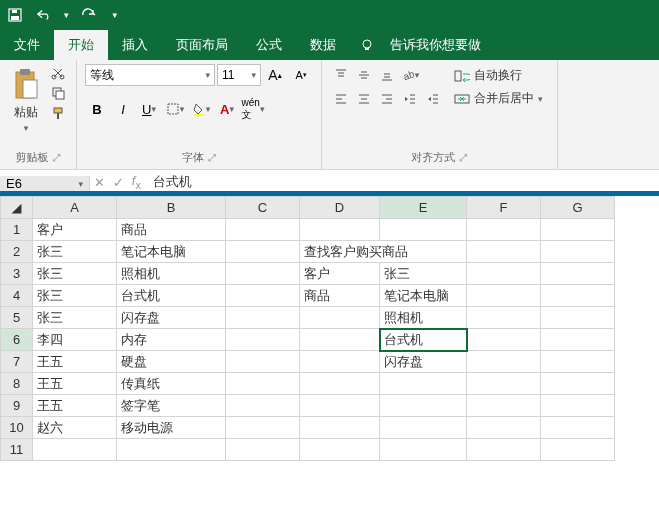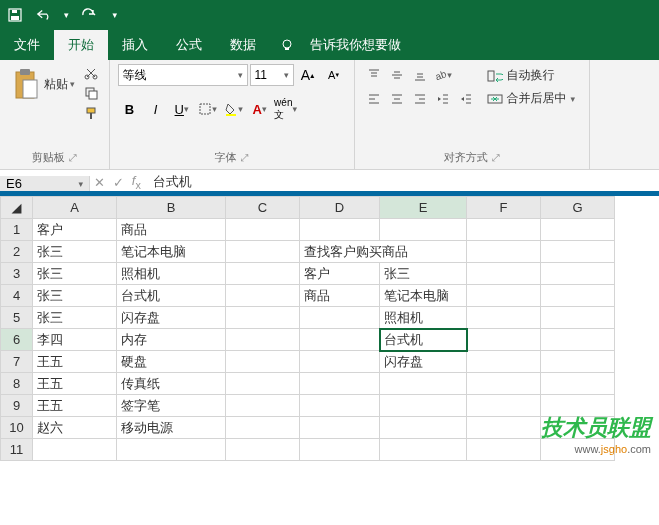--- a/index.html
+++ b/index.html
@@ -7,21 +7,21 @@
 .title-bar{background:#0e6b3a;height:30px;display:flex;align-items:center;padding:0 8px;gap:12px}
 .title-bar .icon-btn{color:#fff;cursor:pointer;display:inline-flex;align-items:center;width:16px;height:16px}
 .tab-bar{background:#0e6b3a;height:30px;display:flex;align-items:flex-end;font-size:13px}
 .tab{color:#fff;padding:6px 14px;cursor:pointer}
 .tab.active{background:#f3f3f3;color:#0e6b3a}
 .tell-me{color:#fff;display:flex;align-items:center;gap:16px;padding:6px 10px;font-size:13px}
 .ribbon{background:#f3f3f3;height:110px;border-bottom:1px solid #d4d4d4;display:flex}
 .ribbon-group{padding:4px 8px 2px;border-right:1px solid #d4d4d4;display:flex;flex-direction:column;justify-content:space-between}
 .ribbon-group-label{font-size:11px;color:#666;text-align:center;display:flex;align-items:center;justify-content:center;gap:4px;padding:2px 0}
 .ribbon-controls{display:flex;gap:4px;align-items:flex-start}
-.paste-btn{display:flex;flex-direction:row;align-items:center;gap:2px;padding:2px}
+.paste-btn{display:flex;flex-direction:column;align-items:center;gap:2px;padding:2px}
 .paste-icon{width:32px;height:36px;display:flex;align-items:center;justify-content:center}
 .paste-label{font-size:12px;color:#333}
 .clip-side{display:flex;flex-direction:column;gap:2px}
 .small-icon{width:20px;height:18px;display:flex;align-items:center;justify-content:center;cursor:pointer}
 .font-controls{display:flex;flex-direction:column;gap:12px}
 .font-row{display:flex;gap:2px;align-items:center}
 .font-select{width:130px;height:22px;border:1px solid #c0c0c0;background:#fff;font-size:12px;display:flex;align-items:center;padding:0 4px;justify-content:space-between}
 .size-select{width:44px;height:22px;border:1px solid #c0c0c0;background:#fff;font-size:12px;display:flex;align-items:center;padding:0 4px;justify-content:space-between}
 .fmt-btn{width:24px;height:22px;border:1px solid transparent;display:flex;align-items:center;justify-content:center;cursor:pointer;font-size:13px}
 .align-grid{display:flex;flex-direction:column;gap:2px}
@@ -72,20 +72,21 @@
         <path d="M2 7 A5 5 0 0 1 12 5 L14 7 M12 2 L12 6 L8 6" fill="none" stroke="#fff" stroke-width="1.4"></path>
       </svg>
   </span>
   <span class="dd" style="color:#fff;margin-left:4px">▾</span>
 </div>
 
 <div class="tab-bar">
   <div class="tab">文件</div>
   <div class="tab active">开始</div>
   <div class="tab">插入</div>
+  <div class="tab">页面布局</div>
   <div class="tab">公式</div>
   <div class="tab">数据</div>
   <div class="tell-me">
     <span>
       <svg width="14" height="14" viewBox="0 0 14 14">
           <circle cx="7" cy="6" r="4" fill="none" stroke="#fff"></circle>
           <rect x="5" y="10" width="4" height="2" fill="#fff"></rect>
         </svg>
     </span>
     <span>告诉我你想要做</span>
@@ -423,17 +424,13 @@
           <td></td>
           <td></td>
           <td></td>
           <td></td>
           <td></td>
           <td></td>
         </tr>
 </tbody>
     </table>
 
-<div class="watermark">
-  <div class="logo">技术员联盟</div>
-  <div>www.<span style="color:#e08000">jsgho</span>.com</div>
 </div>
-</div>
 
 </body></html>

